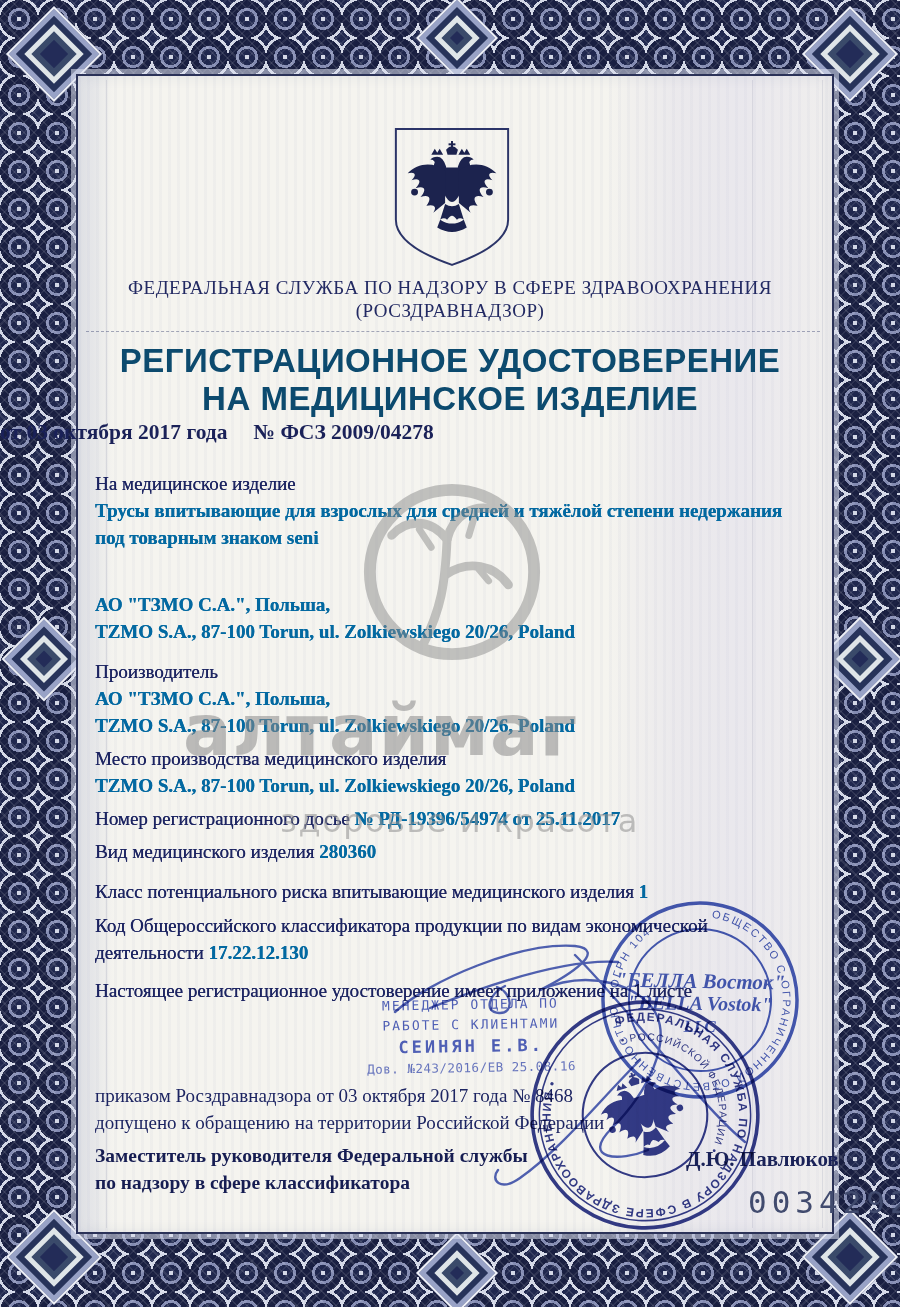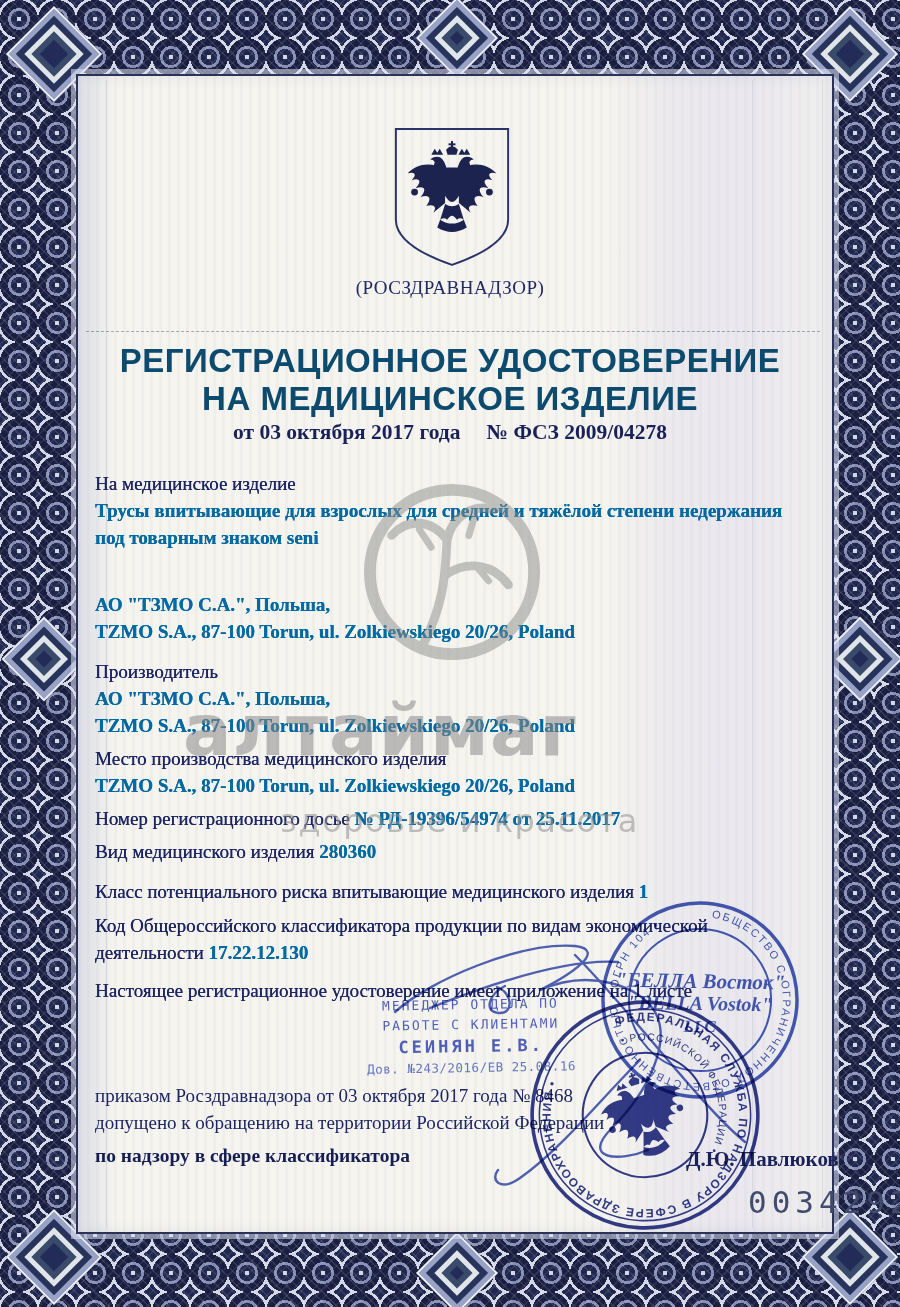--- a/index.html
+++ b/index.html
@@ -24,21 +24,21 @@
     border:2px solid #2b3258;
     box-shadow:0 0 0 5px rgba(222,226,240,.55), inset 0 0 14px rgba(90,100,150,.12);}
   .fold{position:absolute;top:80px;height:1148px;width:1px;background:rgba(50,60,110,.10);}
   .dash-sep{position:absolute;left:86px;width:734px;top:331px;border-top:1px dashed rgba(40,50,100,.40);height:0;}
   
   .arms{position:absolute;left:388px;top:124px;width:128px;height:146px;}
   .agency{position:absolute;left:0;top:276px;width:900px;text-align:center;color:#232a63;
     font-size:19px;line-height:23px;letter-spacing:.5px;}
   .cert-title{position:absolute;left:0;top:342px;width:900px;text-align:center;color:#0c4a6e;
     font-family:"Liberation Sans",sans-serif;font-weight:700;font-size:33px;line-height:38px;letter-spacing:.5px;}
-  .date-line{position:absolute;left:0;top:420px;width:900px;text-align:center;color:#1a2158;
+  .date-line{position:absolute;left:0;top:420px;width:900px;color:#1a2158;
     font-weight:700;font-size:21.5px;}
   .date-line .num{margin-left:26px;}
   .bodyblock{position:absolute;left:95px;top:470px;width:724px;color:#1d2562;
     font-size:19px;line-height:27px;text-shadow:.2px 0 0 currentColor;}
   .bodyblock p{margin:0;}
   .bodyblock b{color:#0369a1;}
   .mb13{margin-bottom:13px!important}.mb6{margin-bottom:6px!important}
   .mb7{margin-bottom:7px!important}.mb11{margin-bottom:11px!important}
   .orderblock{position:absolute;left:95px;top:1082px;width:700px;color:#1d2562;font-size:19px;line-height:27px;}
   .signpos{position:absolute;left:95px;top:1142px;width:520px;color:#161d52;font-weight:700;font-size:19.5px;line-height:27px;}
@@ -108,20 +108,21 @@
   <div class="fold" style="left:752px;"></div>
   <div class="fold" style="left:822px;"></div>
   <div class="dash-sep"></div>
 
   <svg class="arms" viewBox="0 0 130 146">
     <path d="M8 4 H122 V96 Q122 122 65 142 Q8 122 8 96 Z" fill="none" stroke="#2b3468" stroke-width="2"></path>
     <use href="#dbl-eagle" x="15" y="16" width="100" height="100" style="color:#1c234e"></use>
   </svg>
 
   <div class="agency">
+    <div>ФЕДЕРАЛЬНАЯ СЛУЖБА ПО НАДЗОРУ В СФЕРЕ ЗДРАВООХРАНЕНИЯ</div>
     <div>(РОСЗДРАВНАДЗОР)</div>
   </div>
 
   <div class="cert-title">
     <div>РЕГИСТРАЦИОННОЕ УДОСТОВЕРЕНИЕ</div>
     <div>НА МЕДИЦИНСКОЕ ИЗДЕЛИЕ</div>
   </div>
   <div class="date-line">
     <span>от 03 октября 2017 года</span><span class="num">№  ФСЗ 2009/04278</span>
   </div>
@@ -163,20 +164,21 @@
       <span>Настоящее регистрационное удостоверение имеет приложение на 1 листе</span>
     </p>
   </div>
 
   <div class="orderblock">
     <div>приказом Росздравнадзора от 03 октября 2017 года № 8468</div>
     <div>допущено к обращению на территории Российской Федерации</div>
   </div>
 
   <div class="signpos">
+    <div>Заместитель руководителя Федеральной службы</div>
     <div>по надзору в сфере классификатора</div>
   </div>
   <div class="signname">Д.Ю. Павлюков</div>
   <div class="serial">0034292</div>
 
   <svg class="wm wm-logo" viewBox="0 0 190 190">
     <g fill="none" stroke="#8d8d8d" stroke-linecap="round">
       <circle cx="95" cy="95" r="83" stroke-width="12"></circle>
       <path d="M66 168 C84 132 88 108 90 62" stroke-width="9"></path>
       <path d="M90 62 C74 42 50 40 34 58" stroke-width="9"></path>

